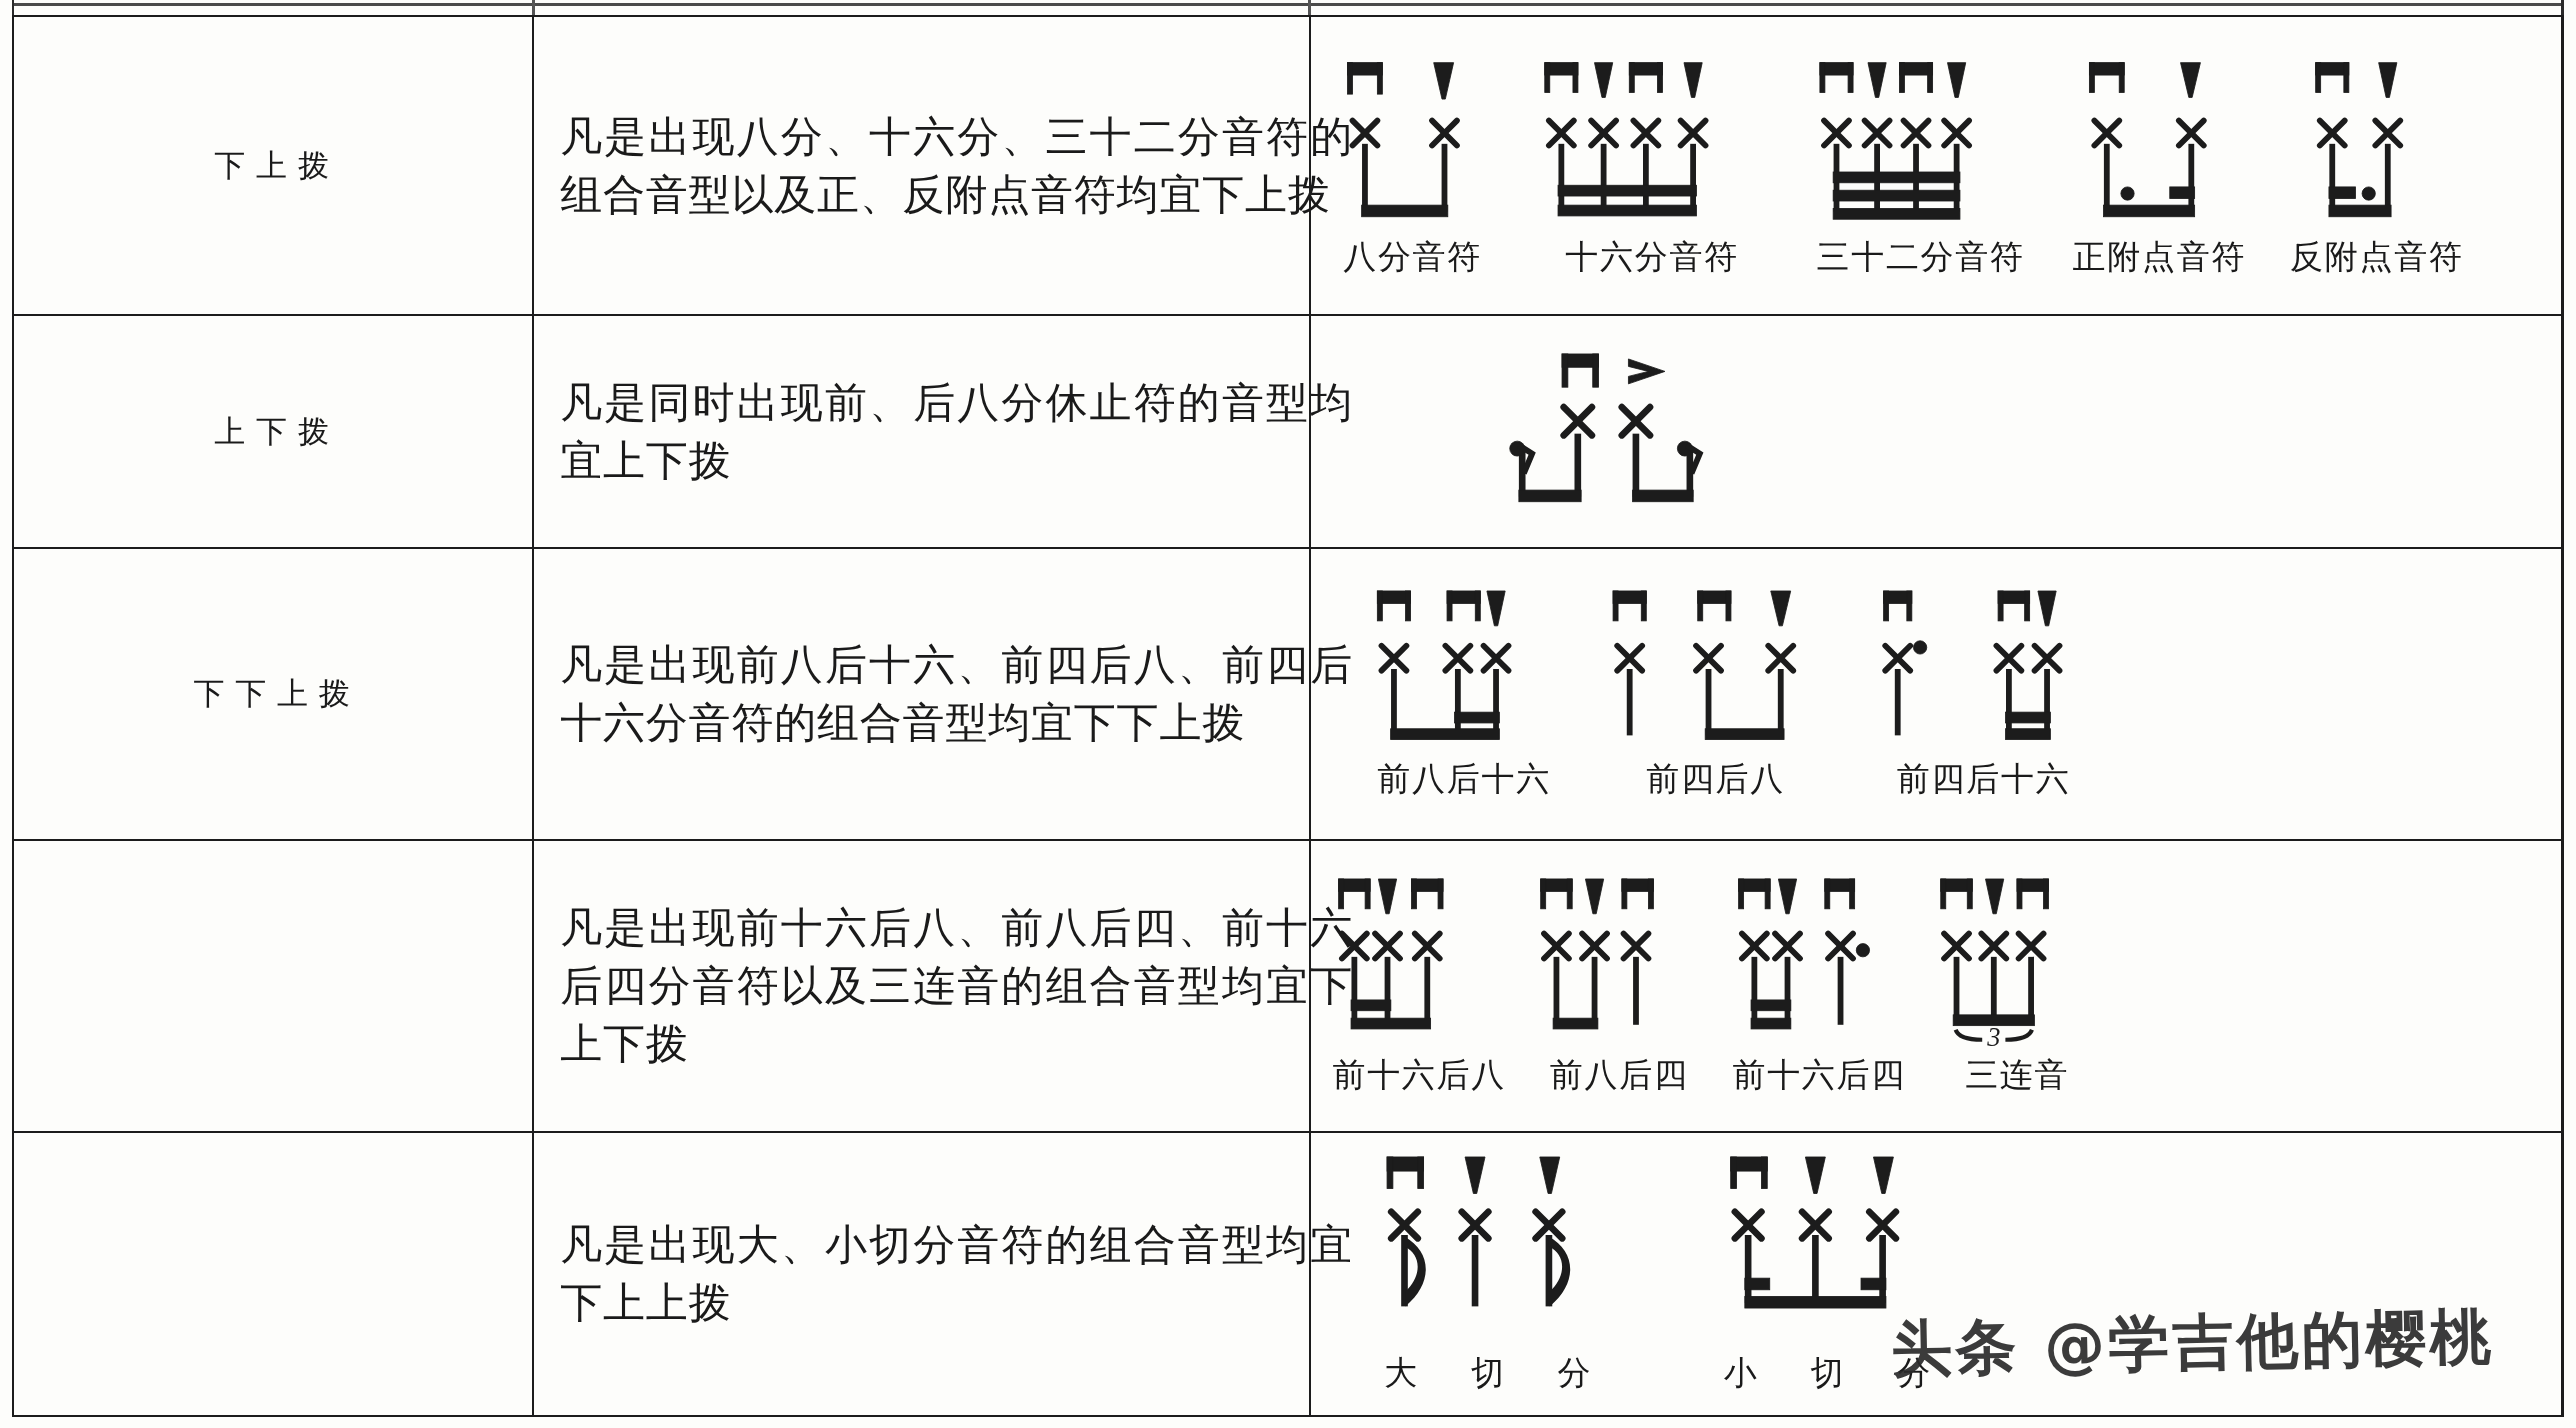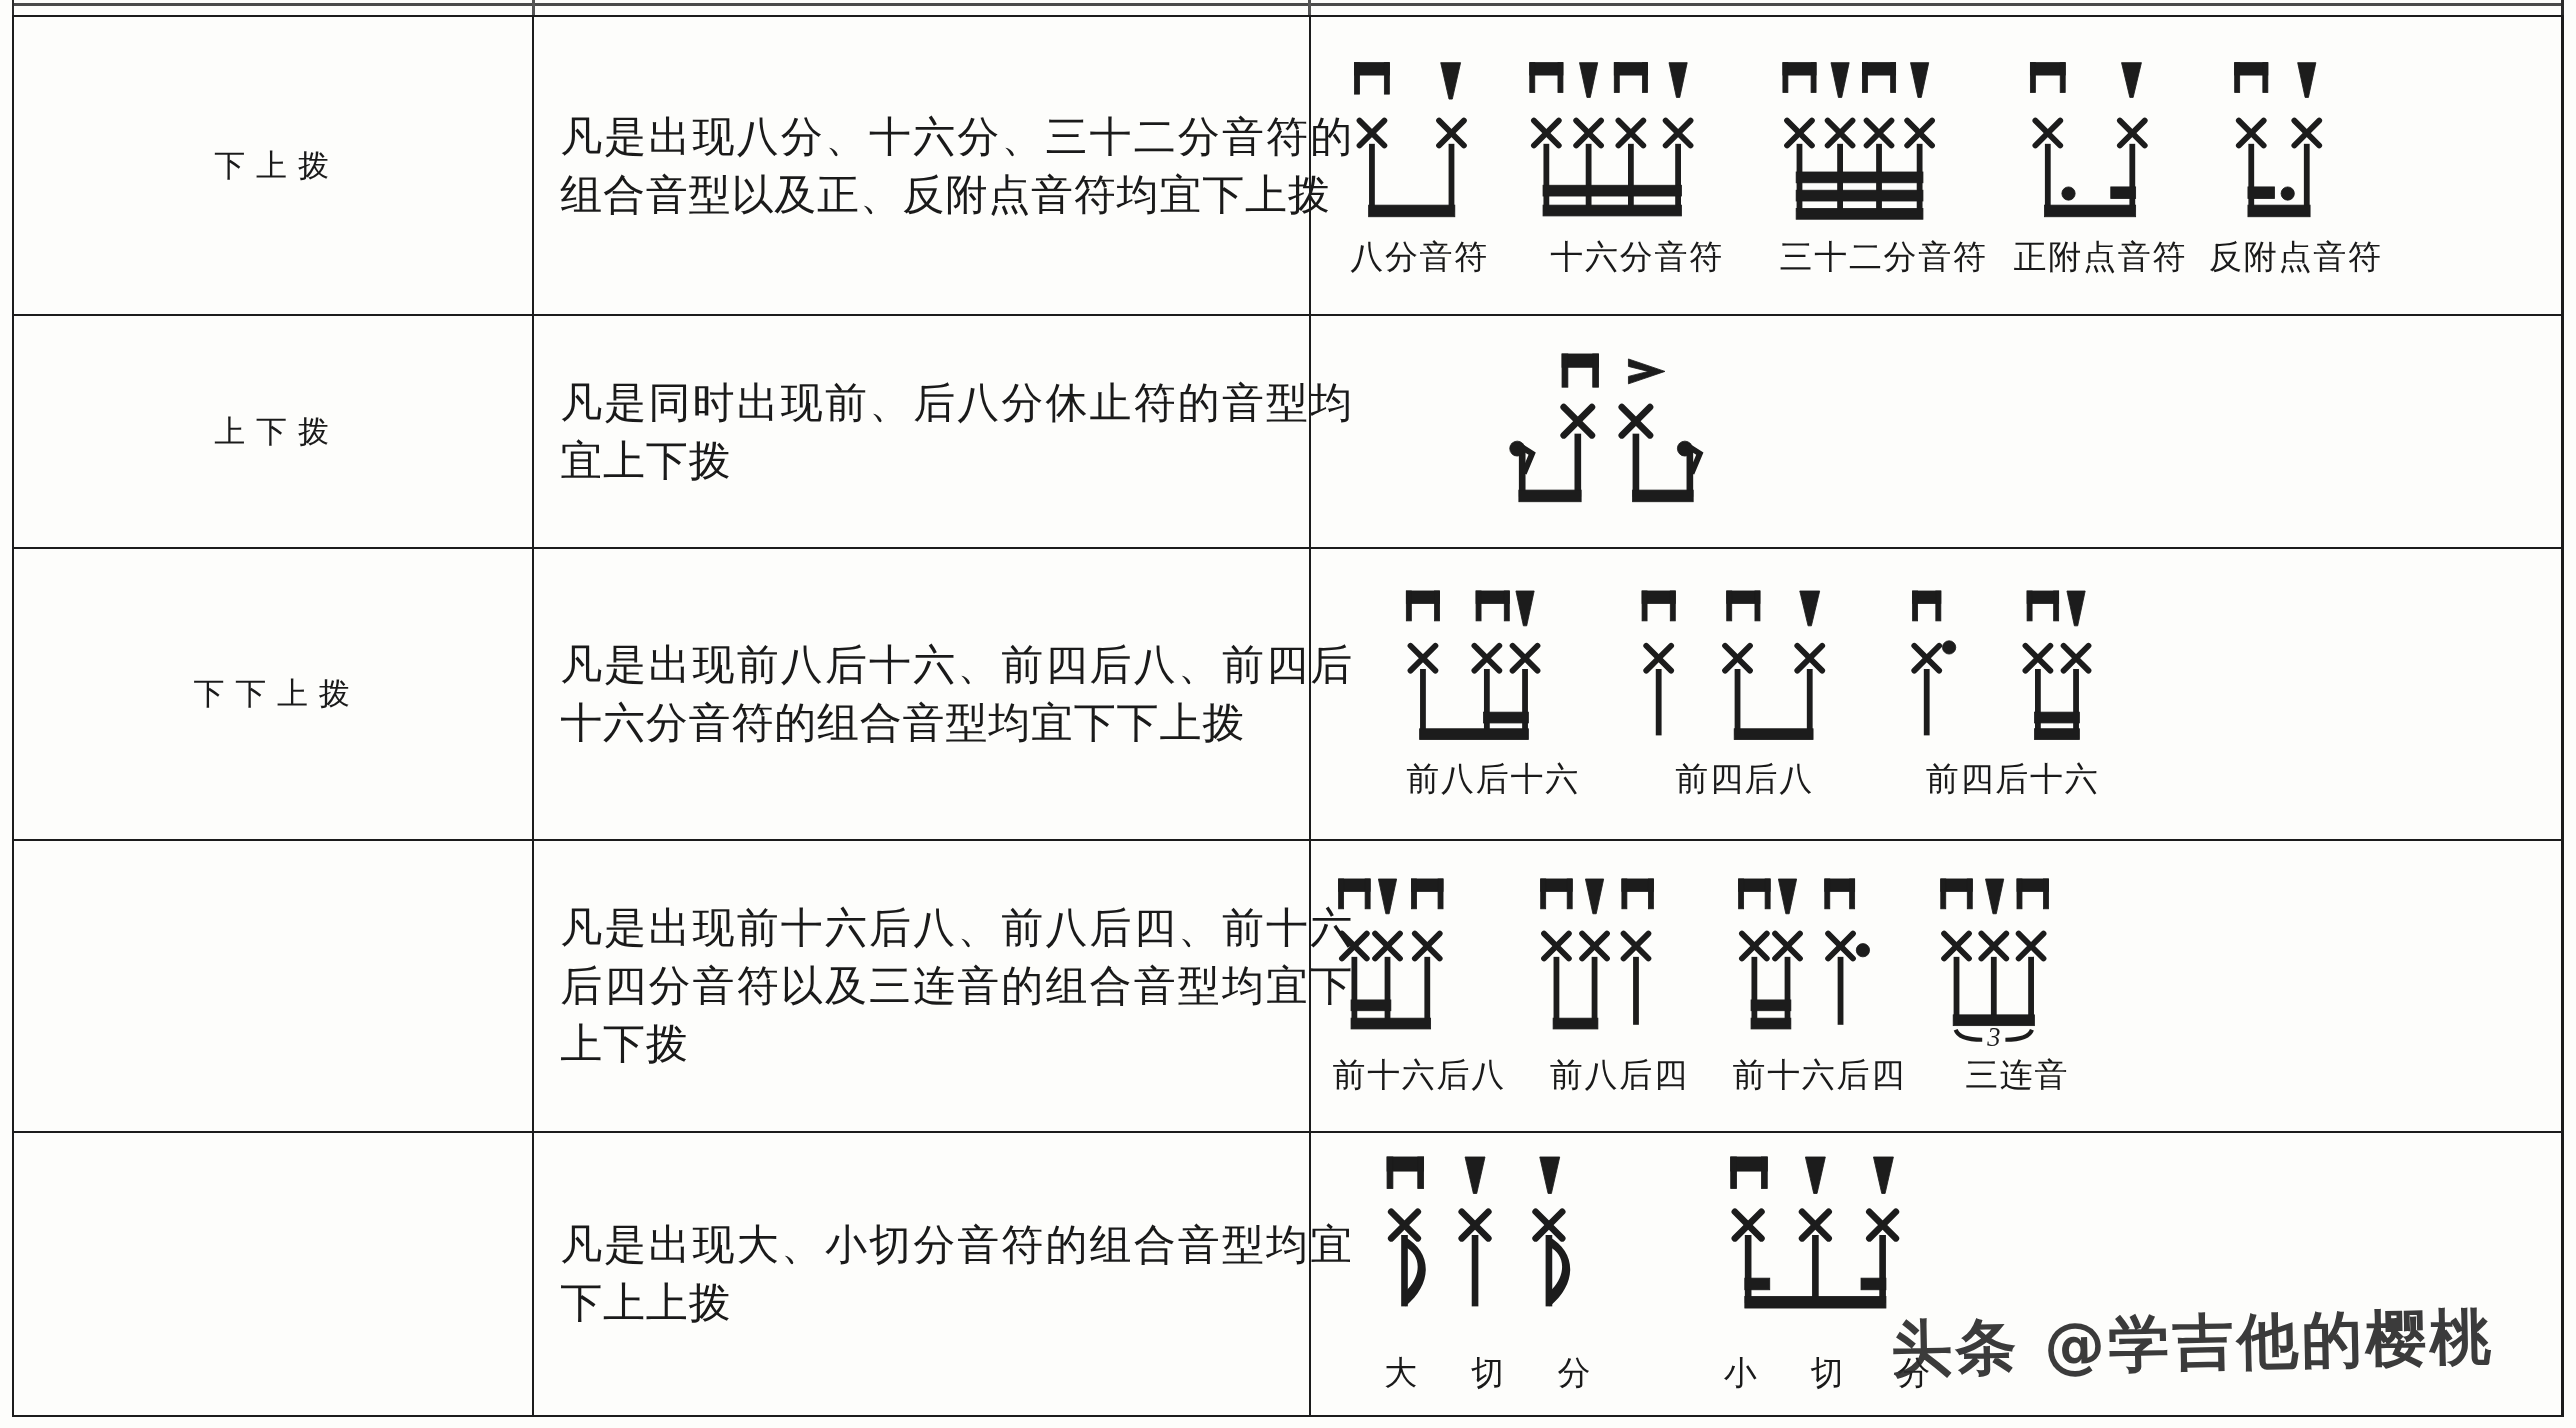--- a/index.html
+++ b/index.html
@@ -82,21 +82,21 @@
 
     <div class="row" style="top:0px;height:299px;">
       <div class="cellA">
         <div class="pattern-name">下上拨</div>
       </div>
       <div class="cellB">
         <div class="desc">凡是出现八分、十六分、三十二分音符的组合音型以及正、反附点音符均宜下上拨</div>
       </div>
       <div class="cellC">
         <div class="noteblocks">
-          <div class="nb-inner" style="gap:22px;padding-left:30px;padding-top:5px;">
+          <div class="nb-inner" style="gap:44px;padding-left:23px;padding-top:5px;">
 
             <div class="group">
               <div class="figure">
                 <svg width="158" height="174" viewBox="0 0 190 210">
                   <g stroke="#1c1c1c" fill="#1c1c1c">
 
                     <g>
                         <rect x="16" y="8" width="42" height="15"></rect>
                         <rect x="16" y="8" width="6" height="38"></rect>
                         <rect x="52" y="8" width="6" height="38"></rect>
@@ -345,21 +345,21 @@
 
     <div class="row" style="top:532px;height:292px;">
       <div class="cellA">
         <div class="pattern-name">下下上拨</div>
       </div>
       <div class="cellB">
         <div class="desc">凡是出现前八后十六、前四后八、前四后十六分音符的组合音型均宜下下上拨</div>
       </div>
       <div class="cellC">
         <div class="noteblocks">
-          <div class="nb-inner" style="gap:48px;padding-left:87px;">
+          <div class="nb-inner" style="gap:48px;padding-left:58px;">
 
             <div class="group">
               <div class="figure">
                 <svg width="191" height="166" viewBox="0 0 230 200">
                   <g stroke="#1c1c1c" fill="#1c1c1c">
                     <g>
                         <rect x="10" y="6" width="40" height="15"></rect>
                         <rect x="10" y="6" width="6" height="36"></rect>
                         <rect x="44" y="6" width="6" height="36"></rect>
                       </g>

